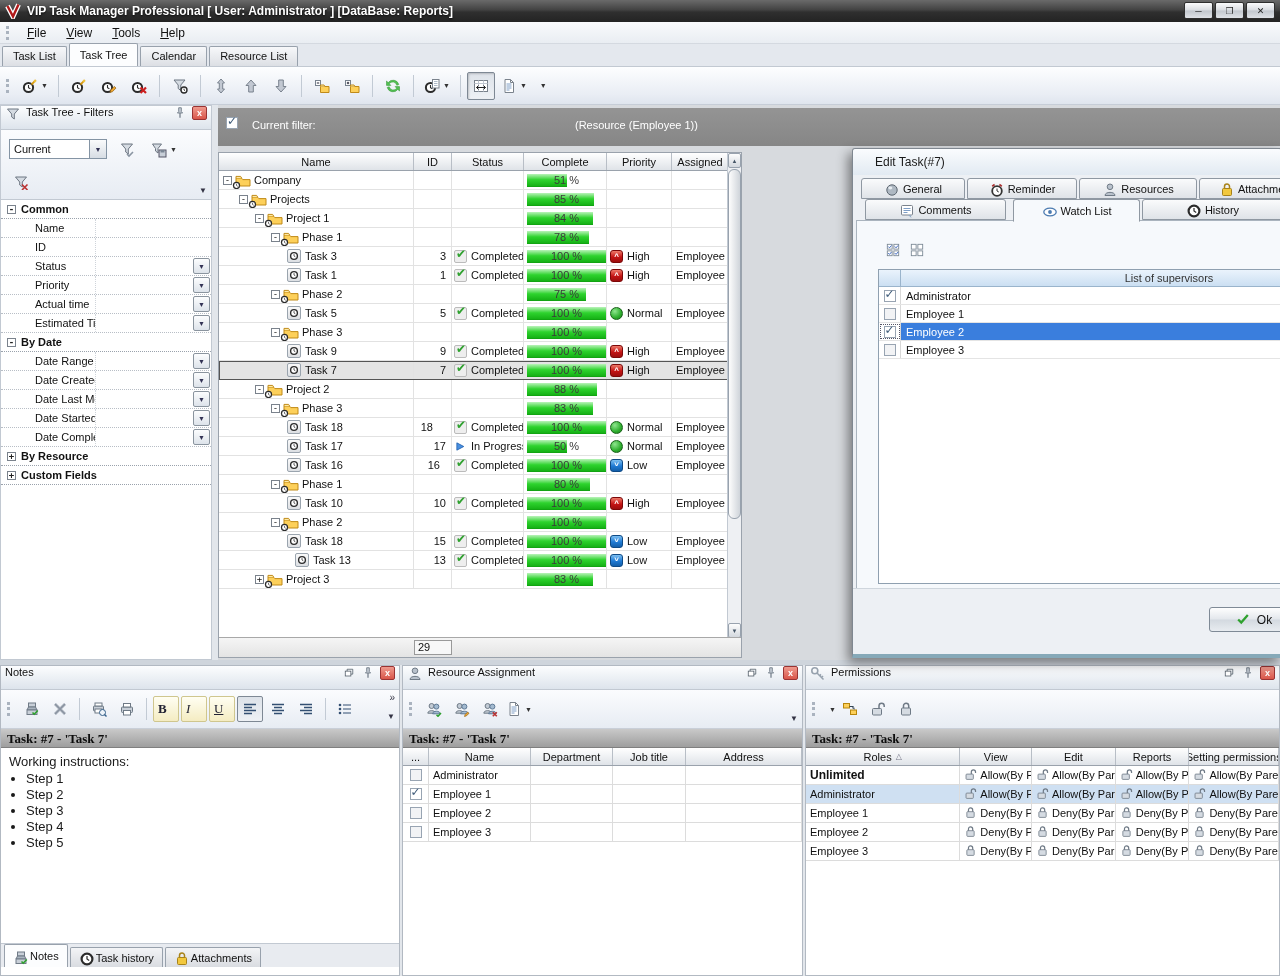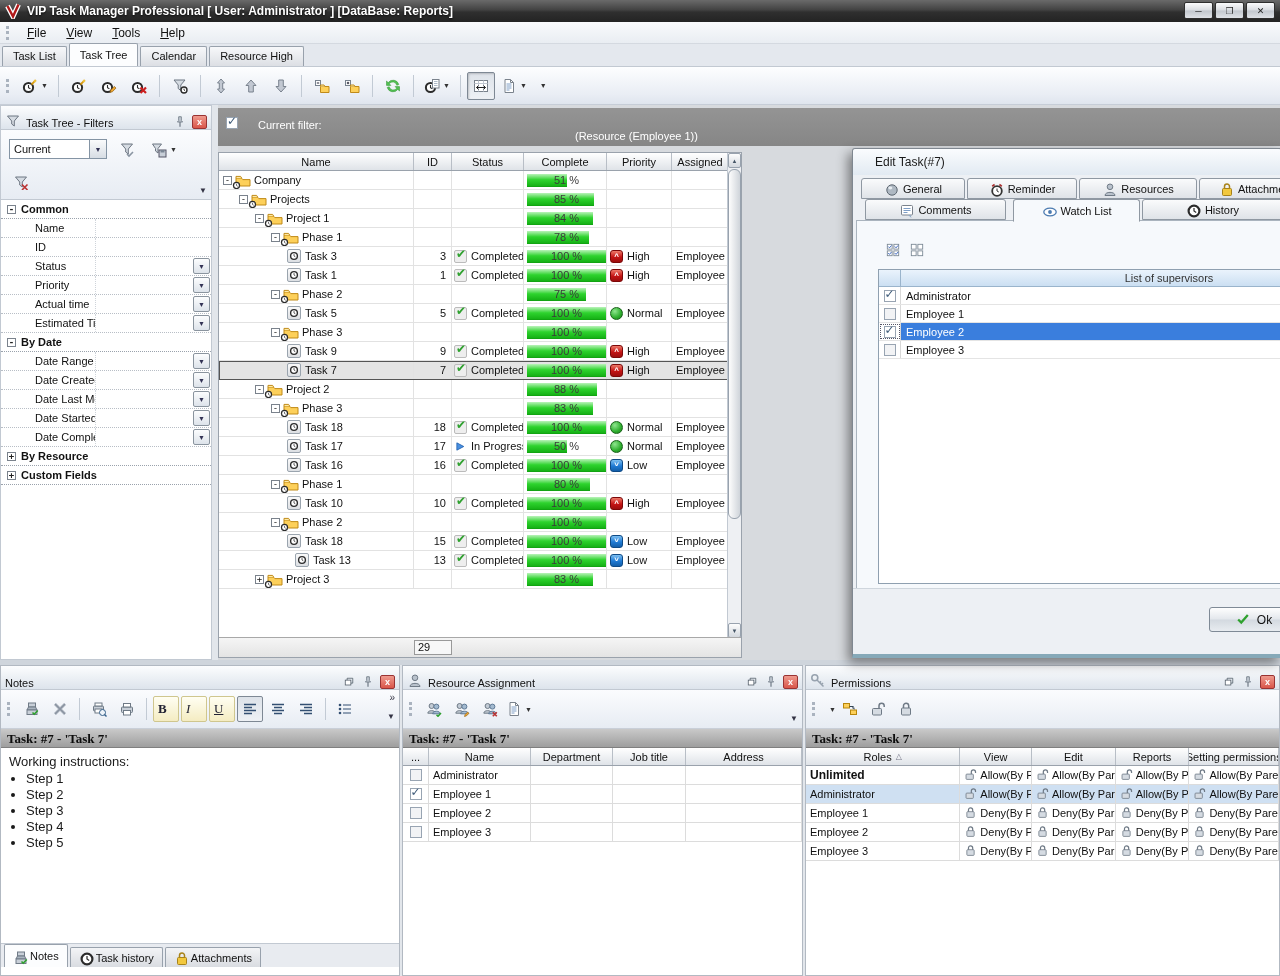--- a/index.html
+++ b/index.html
@@ -31,21 +31,21 @@
 .tbtn{height:28px;min-width:28px;display:inline-flex;align-items:center;justify-content:center;margin:0 1px;padding:0 3px;
   border:1px solid transparent;border-radius:2px;position:relative}
 .tbtn.pressed{border-color:#7e8894;background:linear-gradient(#dde2e9,#eef1f5);box-shadow:inset 1px 1px 2px rgba(0,0,0,.18)}
 .tsep{width:1px;height:22px;background:#c2cad4;margin:0 5px;align-self:center}
 .caret{font-size:7px;color:#333;margin-left:3px}
 .ic{display:inline-block;width:16px;height:16px;position:relative;vertical-align:middle}
 .ic svg{display:block}
 .glyph{font-family:"Liberation Serif",serif;font-size:13px;color:#223}
 
 #filterpanel{position:absolute;left:0;top:105px;width:212px;height:555px;background:#fff;border:1px solid #c2c9d2}
-.phead{height:24px;display:flex;align-items:flex-end;padding:0 4px;gap:5px;
+.phead{height:24px;display:flex;align-items:flex-start;padding:0 4px;gap:5px;
   background:linear-gradient(#fcfdfe,#dde4ec);border-bottom:1px solid #c2c9d2}
 .phead .ptitle{flex:1;white-space:nowrap;overflow:hidden}
 .hbtn{width:14px;height:14px;display:inline-flex;align-items:center;justify-content:center;font-size:9px;color:#445}
 .hbtn.closebtn{background:linear-gradient(#ef9a8e,#d9564a);border:1px solid #933;border-radius:2px;color:#fff;font-weight:bold;width:15px;height:14px}
 #ftoolbar{position:relative;height:70px;background:linear-gradient(#fbfcfe,#e7ecf3);border-bottom:1px solid #c2c9d2}
 .combo{position:absolute;left:8px;top:9px;width:98px;height:20px;background:#fff;border:1px solid #8494a4;display:flex;align-items:center}
 .combo .cval{flex:1;padding-left:4px}
 .combo .cbtn{width:17px;height:18px;background:linear-gradient(#fafbfc,#d7dde4);border-left:1px solid #8494a4;
   display:flex;align-items:center;justify-content:center;font-size:7px;color:#335}
 .fbtn{position:absolute;height:27px;display:flex;align-items:center;justify-content:center;padding:0 4px;border-radius:2px}
@@ -55,22 +55,22 @@
 .frow .fval{flex:1;height:100%;border-left:1px dotted #cfd4da}
 .ddbtn{position:absolute;right:1px;top:1px;width:17px;height:16px;border:1px solid #8a949e;border-radius:2px;
   background:linear-gradient(#fcfdfe,#dde3ea);display:flex;align-items:center;justify-content:center;font-size:7px;color:#335}
 .fsec{font-weight:bold;border-bottom:1px dotted #9aa2ac}
 .expbox{width:9px;height:9px;border:1px solid #7a828c;background:#fff;display:inline-flex;align-items:center;justify-content:center;
   font-size:9px;line-height:7px;margin:0 5px 0 6px;font-family:"DejaVu Sans Mono",monospace;color:#222}
 
 #treearea{position:absolute;left:218px;top:105px;width:1062px;height:555px;background:#d7dade}
 #filterbarbar{position:absolute;left:0;top:3px;width:1062px;height:38px;background:linear-gradient(#949494,#868686);color:#fff}
 #filterbarbar .cbx{position:absolute;left:8px;top:9px}
-#filterbarbar .flab{position:absolute;left:40px;top:11px}
-#filterbarbar .fvalue{position:absolute;left:357px;top:22px}
+#filterbarbar .flab{position:absolute;left:34px;top:11px}
+#filterbarbar .fvalue{position:absolute;left:357px;top:11px}
 #grid{position:absolute;left:0;top:47px;width:524px;height:506px;background:#fff;border:1px solid #9aa2ac}
 .ghead{display:flex;height:18px;background:linear-gradient(#ffffff,#dfe3e8);border-bottom:1px solid #9aa2ac}
 .ghead .gc{border-right:1px solid #b8bec6;display:flex;align-items:center;justify-content:center;overflow:hidden;white-space:nowrap}
 .grow{display:flex;height:19px;border-bottom:1px solid #e2e2e2;background:#fff}
 .grow .gc{border-right:1px solid #e2e2e2;display:flex;align-items:center;overflow:hidden;white-space:nowrap}
 .grow.sel{background:#e4e4e4;outline:1px solid #555;outline-offset:-1px}
 .grow.sel .gc{background:#e4e4e4}
 .exp{width:9px;height:9px;border:1px solid #7a828c;background:#fff;display:inline-flex;align-items:center;justify-content:center;
   flex:none;font-size:9px;line-height:7px;font-family:"DejaVu Sans Mono",monospace;color:#222;margin-right:3px}
 .gico{position:relative;width:16px;height:16px;flex:none;margin-right:3px}
@@ -172,21 +172,21 @@
       <span class="mitem">File</span>
       <span class="mitem">View</span>
       <span class="mitem">Tools</span>
       <span class="mitem">Help</span>
     </div>
 
   <div id="viewtabs">
       <span class="vtab">Task List</span>
       <span class="vtab active">Task Tree</span>
       <span class="vtab">Calendar</span>
-      <span class="vtab">Resource High</span>
+      <span class="vtab">Resource List</span>
     </div>
 
   <div id="toolbar">
       <span class="grip"></span>
       <span class="tbtn">
         <span class="ic">
           <svg width="16" height="16" viewBox="0 0 16 16">
             <circle cx="6.5" cy="9.5" r="4.6" fill="#fff" stroke="#2b2b2b" stroke-width="2"></circle>
             <path d="M6.5 7v2.7l1.9 1.1" stroke="#2b2b2b" stroke-width="1.1" fill="none"></path>
             <path d="M9.5 6.5 13.8 2.2" stroke="#d89b10" stroke-width="1.8"></path>
@@ -783,21 +783,21 @@
           <div class="grow">
             <span class="gc" style="width:195px;padding-left:68px">
               <span class="tico">
                 <svg width="10" height="10" viewBox="0 0 16 16">
                   <circle cx="8" cy="8" r="5.4" fill="#fff" stroke="#2b2b2b" stroke-width="2.2"></circle>
                   <path d="M8 4.9V8l2.2 1.4" stroke="#2b2b2b" stroke-width="1.2" fill="none"></path>
                 </svg>
               </span>
               <span>Task 18</span>
             </span>
-            <span class="gc" style="width:38px;justify-content:flex-end;padding-right:5px">18</span>
+            <span class="gc" style="width:38px;justify-content:flex-end;padding-right:18px">18</span>
             <span class="gc" style="width:72px">
               <span class="stdone"></span>
               <span>Completed</span>
             </span>
             <span class="gc" style="width:83px">
               <span class="pbar">
                 <span class="pfill" style="width:79px"></span>
                 <span class="plab">100 %</span>
               </span>
             </span>
@@ -839,21 +839,21 @@
           <div class="grow">
             <span class="gc" style="width:195px;padding-left:68px">
               <span class="tico">
                 <svg width="10" height="10" viewBox="0 0 16 16">
                   <circle cx="8" cy="8" r="5.4" fill="#fff" stroke="#2b2b2b" stroke-width="2.2"></circle>
                   <path d="M8 4.9V8l2.2 1.4" stroke="#2b2b2b" stroke-width="1.2" fill="none"></path>
                 </svg>
               </span>
               <span>Task 16</span>
             </span>
-            <span class="gc" style="width:38px;justify-content:flex-end;padding-right:5px">16</span>
+            <span class="gc" style="width:38px;justify-content:flex-end;padding-right:11px">16</span>
             <span class="gc" style="width:72px">
               <span class="stdone"></span>
               <span>Completed</span>
             </span>
             <span class="gc" style="width:83px">
               <span class="pbar">
                 <span class="pfill" style="width:79px"></span>
                 <span class="plab">100 %</span>
               </span>
             </span>

